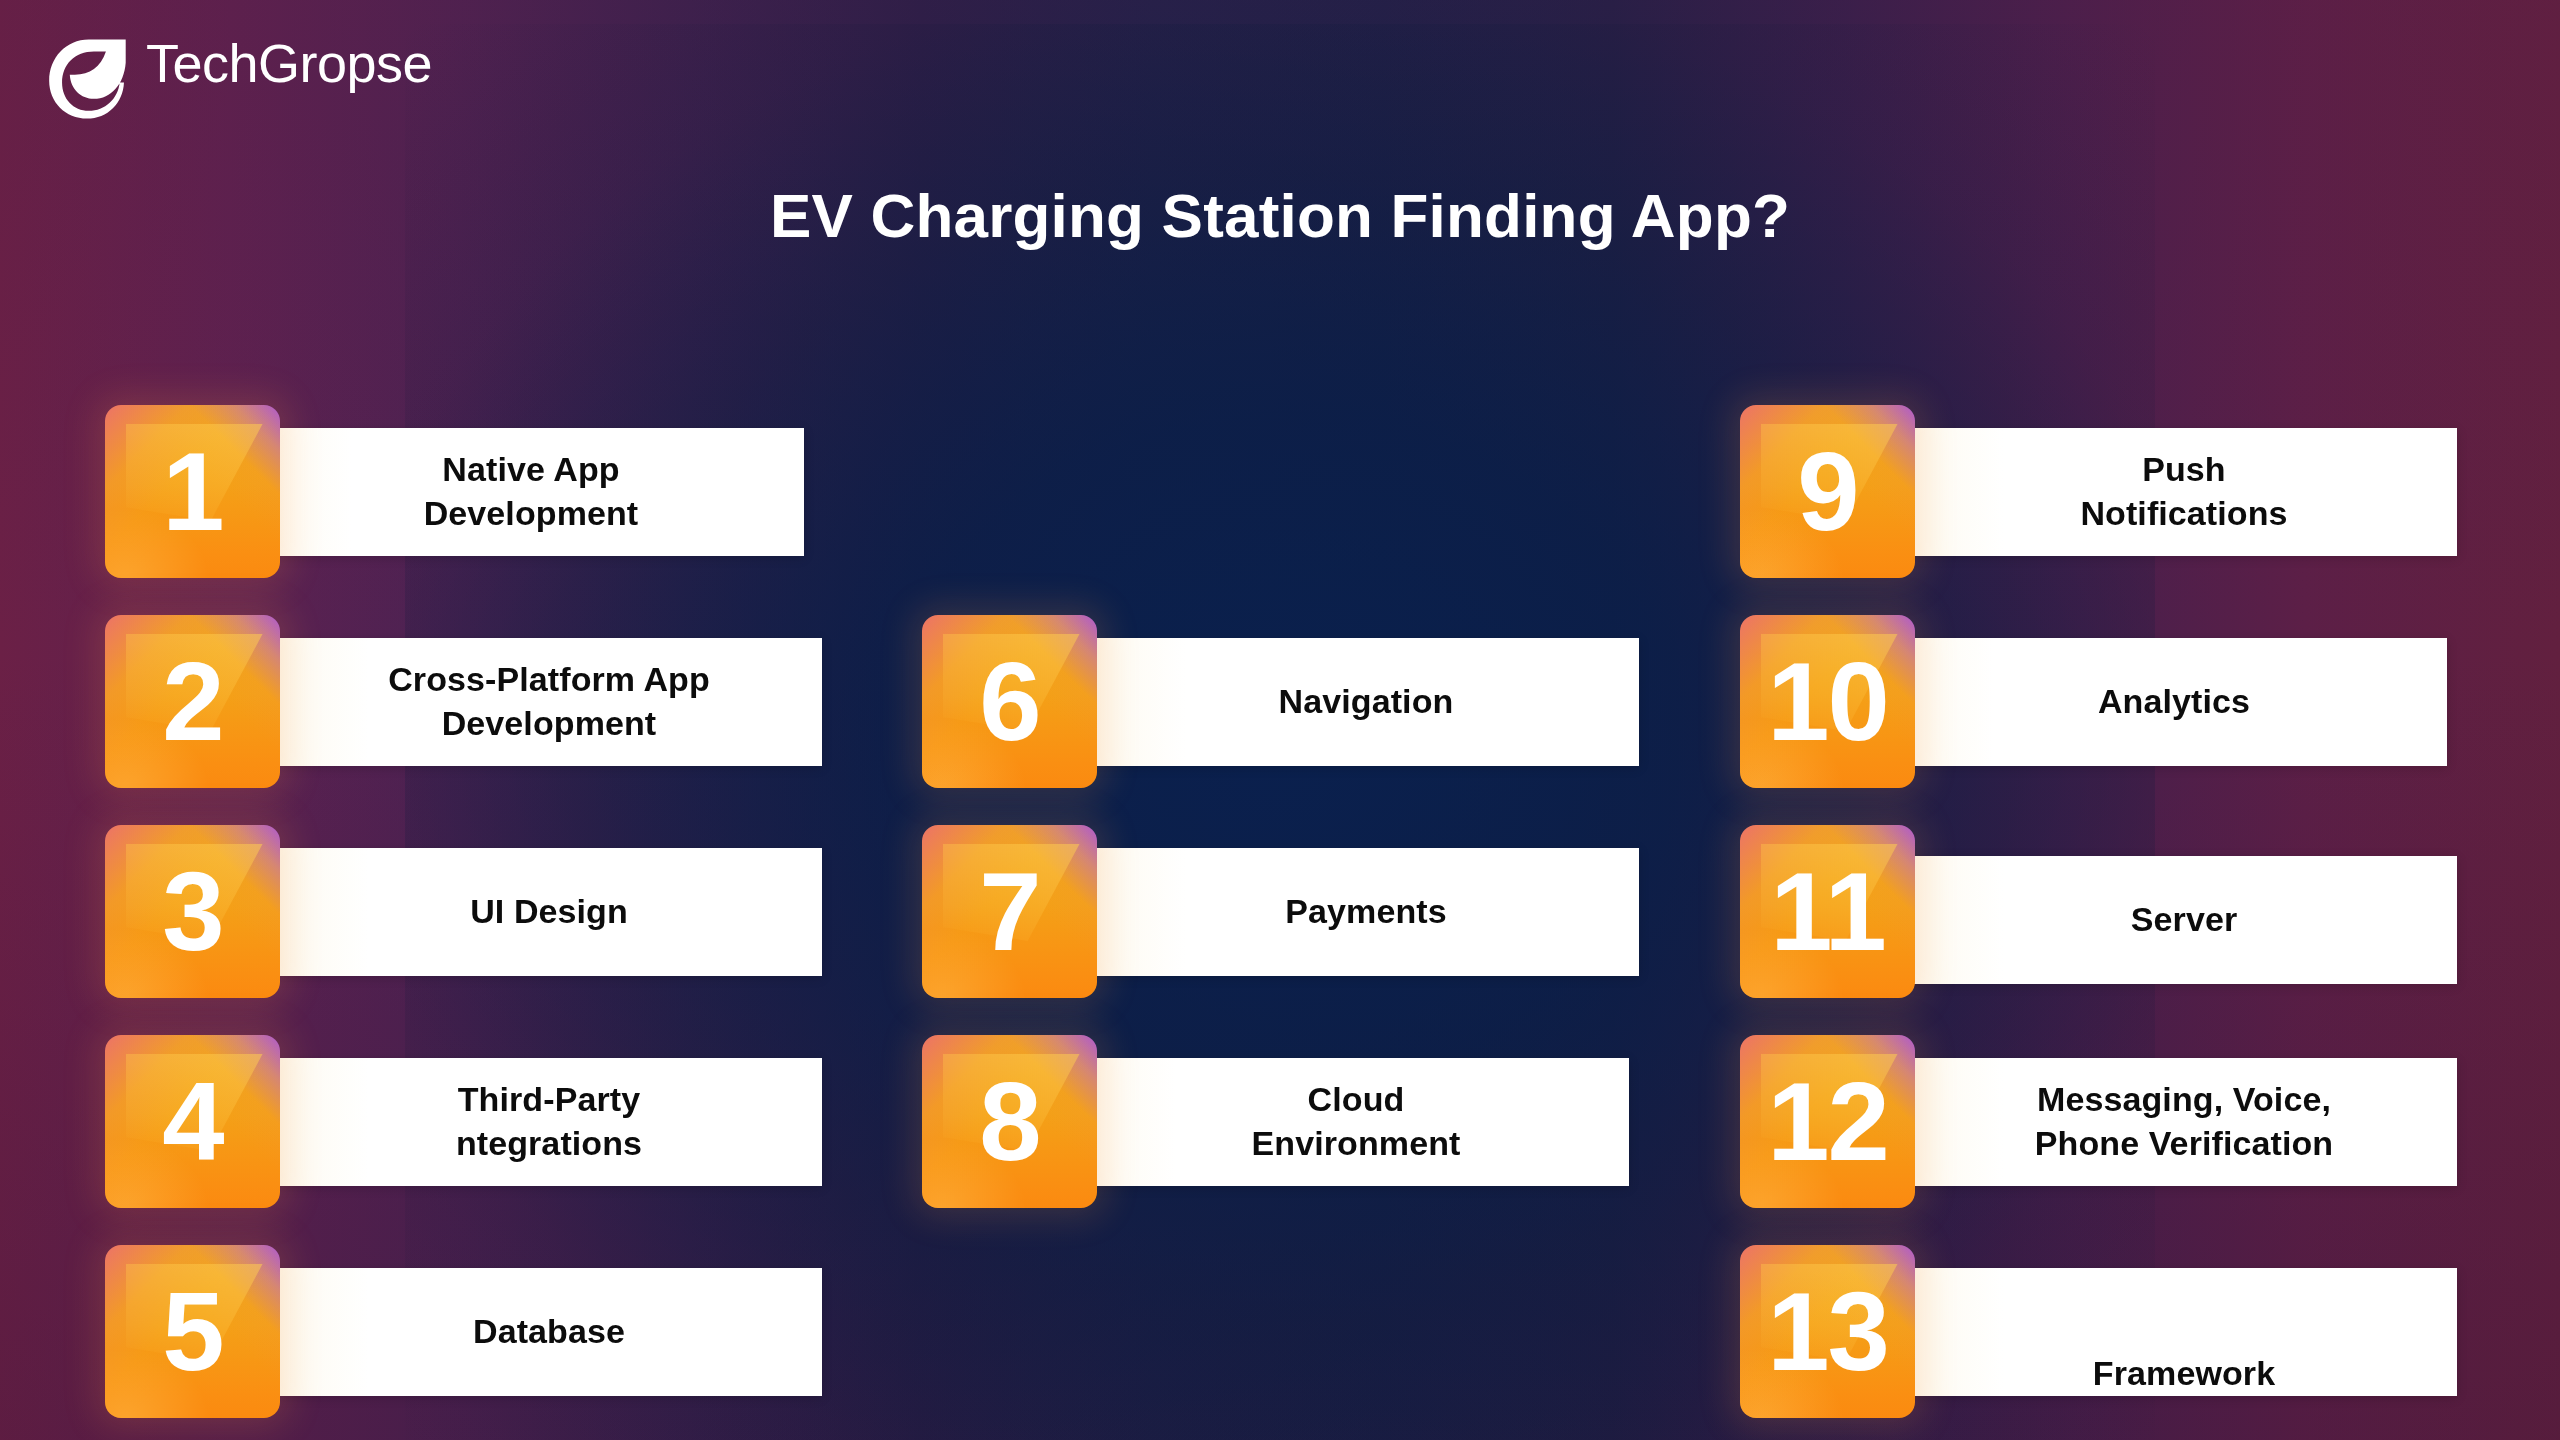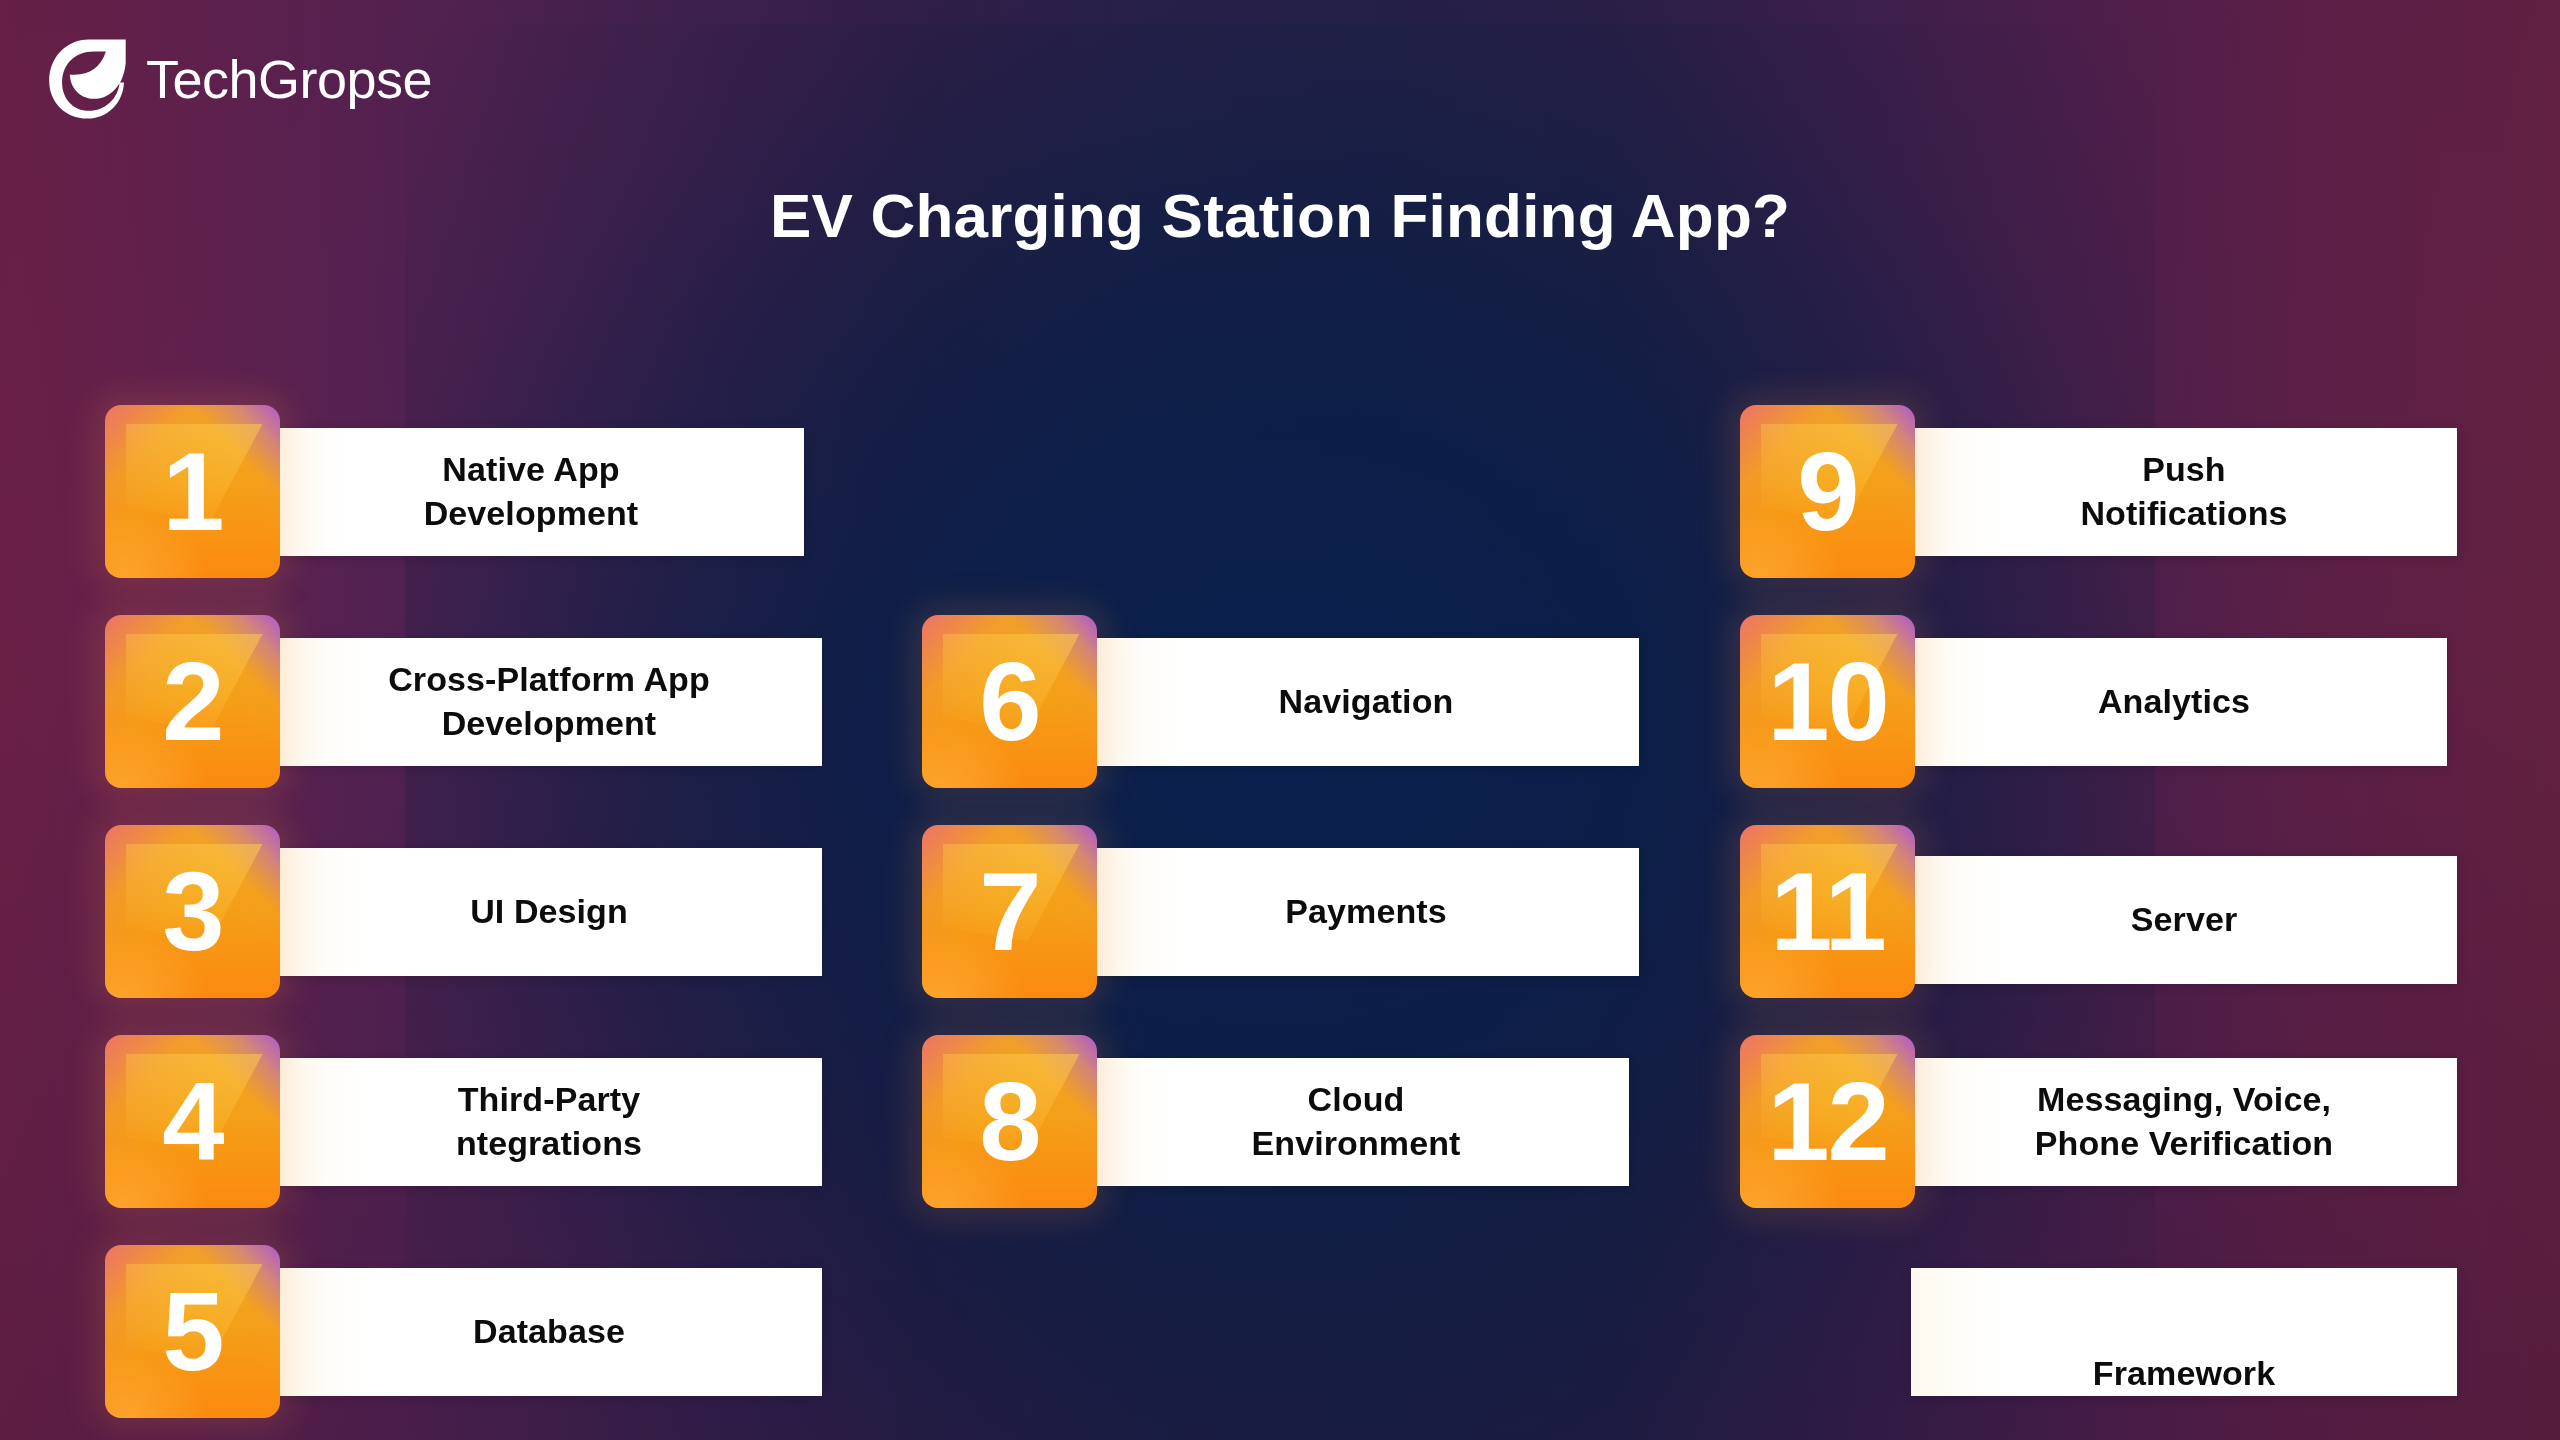--- a/index.html
+++ b/index.html
@@ -48,21 +48,21 @@
         rgba(30,20,50,0) 100%);
     pointer-events: none;
   }
 
   
   .logo {
     position: absolute;
     left: 44px;
     top: 36px;
     display: flex;
-    align-items: center;
+    align-items: flex-start;
     gap: 16px;
   }
   .logo-mark {
     width: 86px;
     height: 86px;
     display: block;
   }
   .logo-text {
     color: #ffffff;
     font-size: 54px;
@@ -285,19 +285,22 @@
       </div>
       <div class="row" style="left: 1740px; top: 1035px; width: 717px;">
         <div class="badge">
           <div class="badge-num">12</div>
         </div>
         <div class="card" style="left: 171px; width: 546px;">
           <div class="card-label">Messaging, Voice,<br>Phone Verification</div>
         </div>
       </div>
       <div class="row" style="left: 1740px; top: 1245px; width: 717px;">
+        <div class="badge">
+          <div class="badge-num">13</div>
+        </div>
         <div class="card" style="left: 171px; width: 546px; align-items: flex-end;">
           <div class="card-label">Framework</div>
         </div>
       </div>
     </div>
 
 </div>
 
 </body></html>

